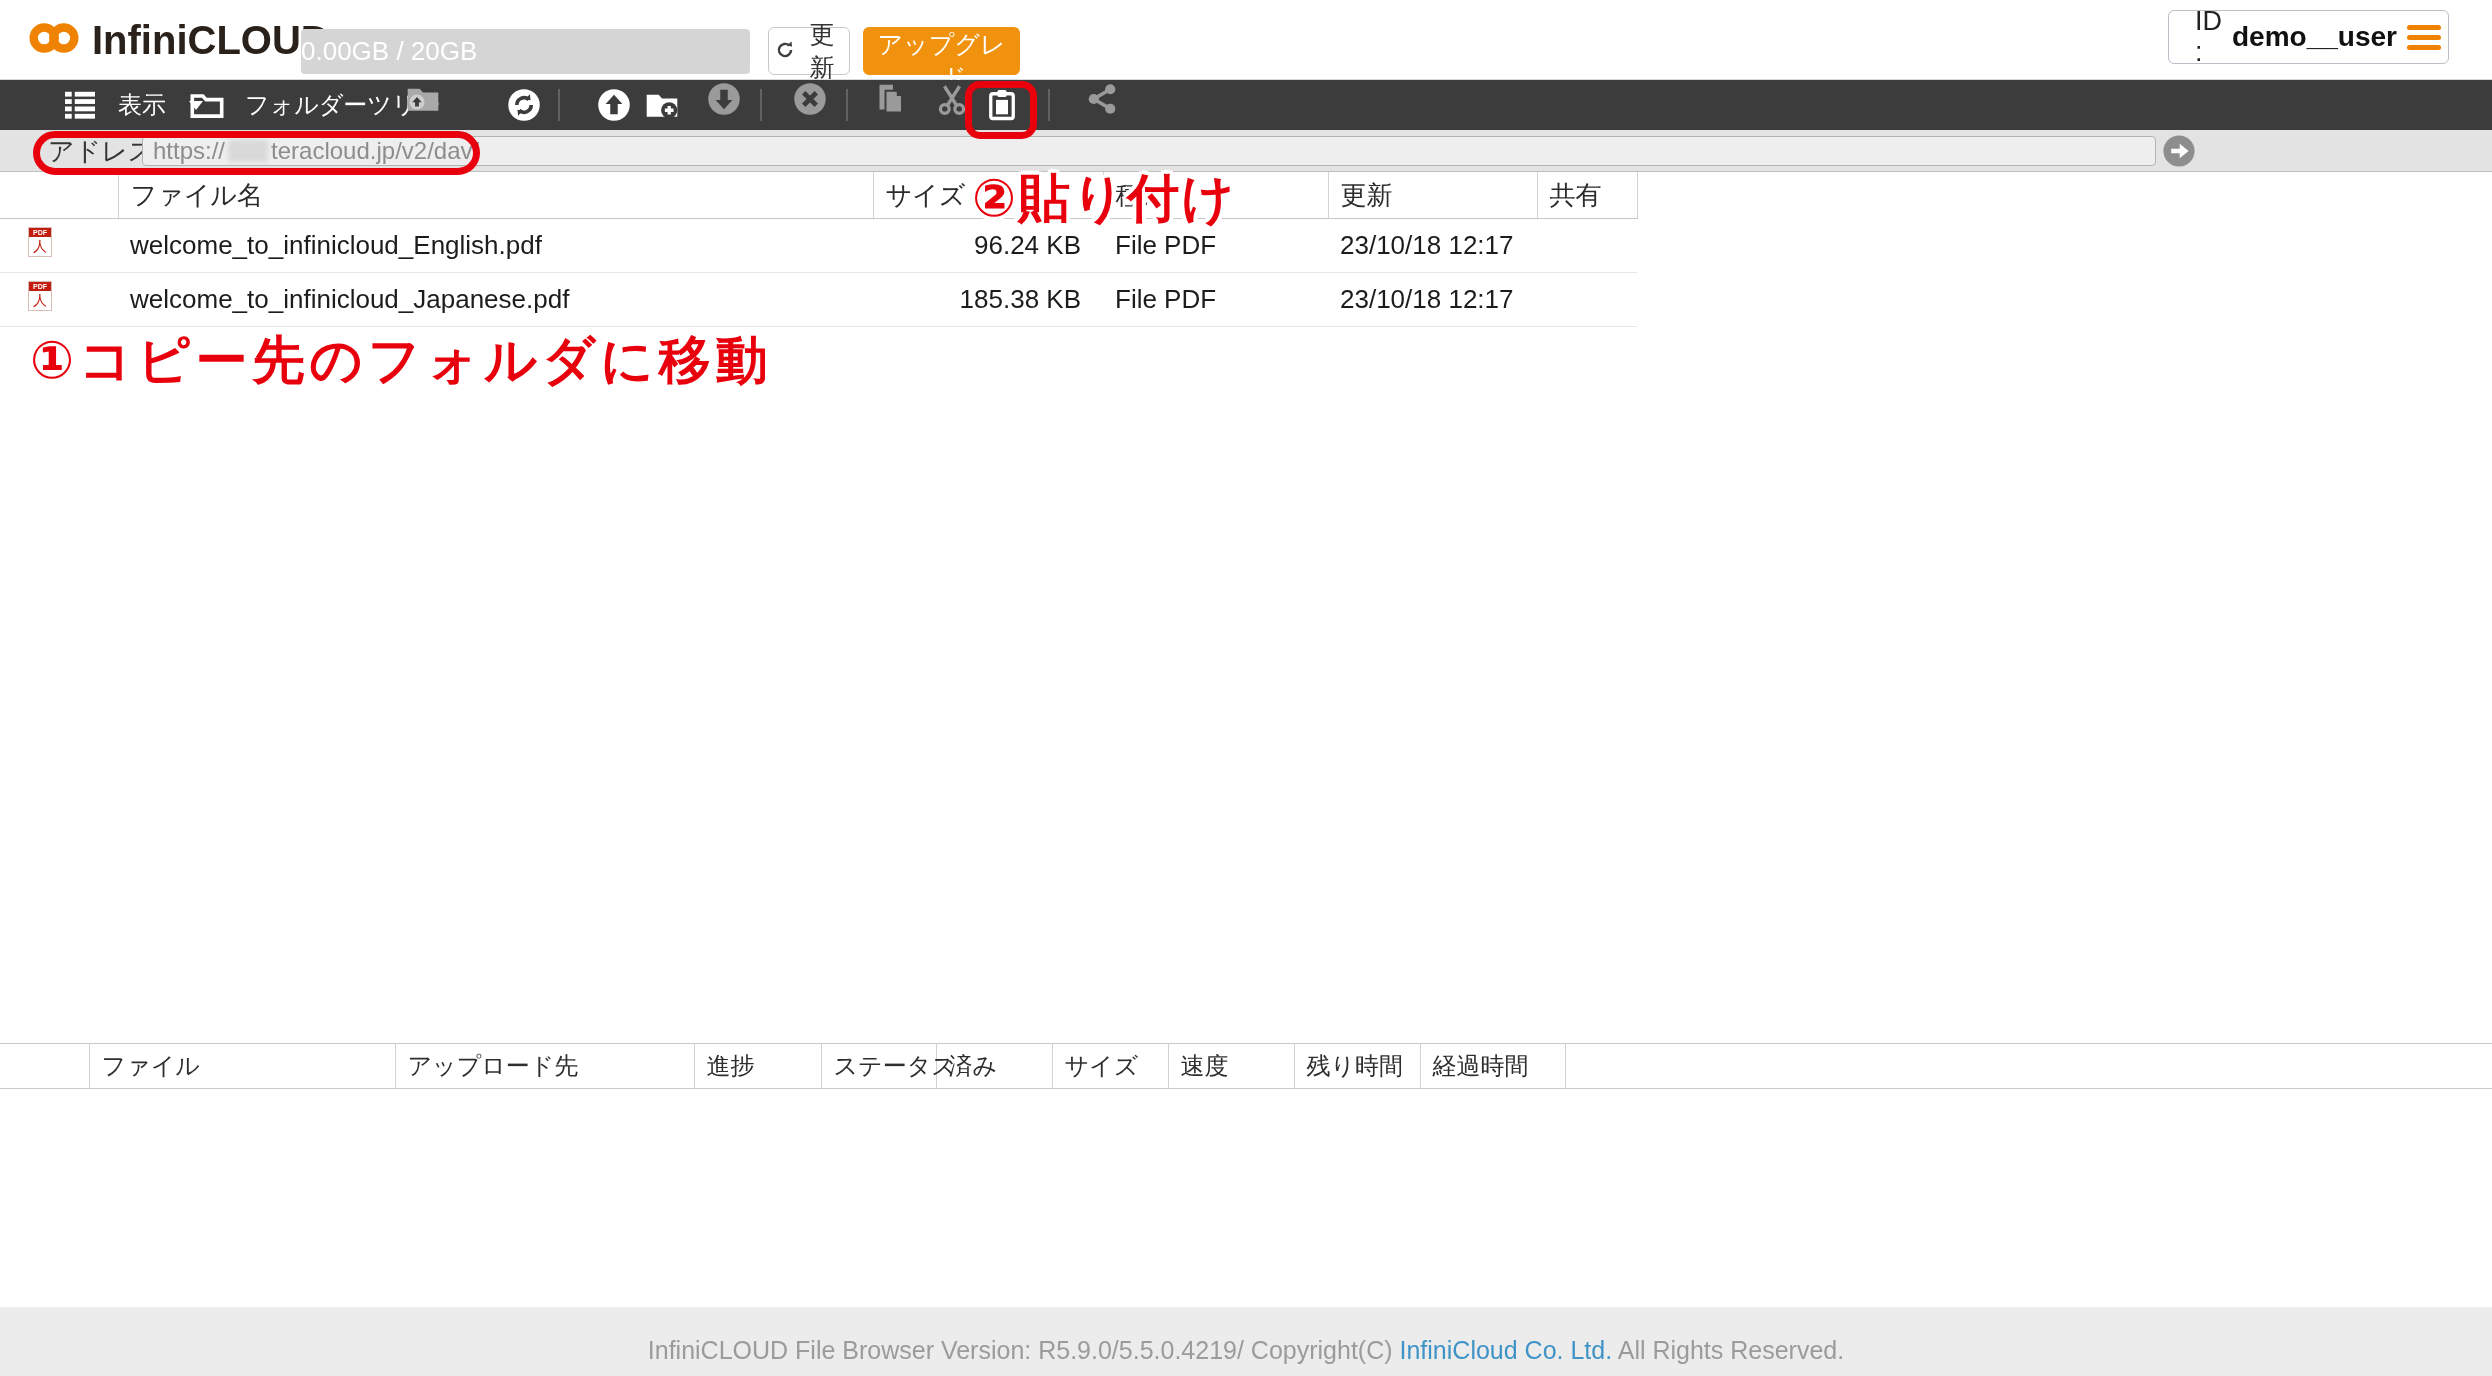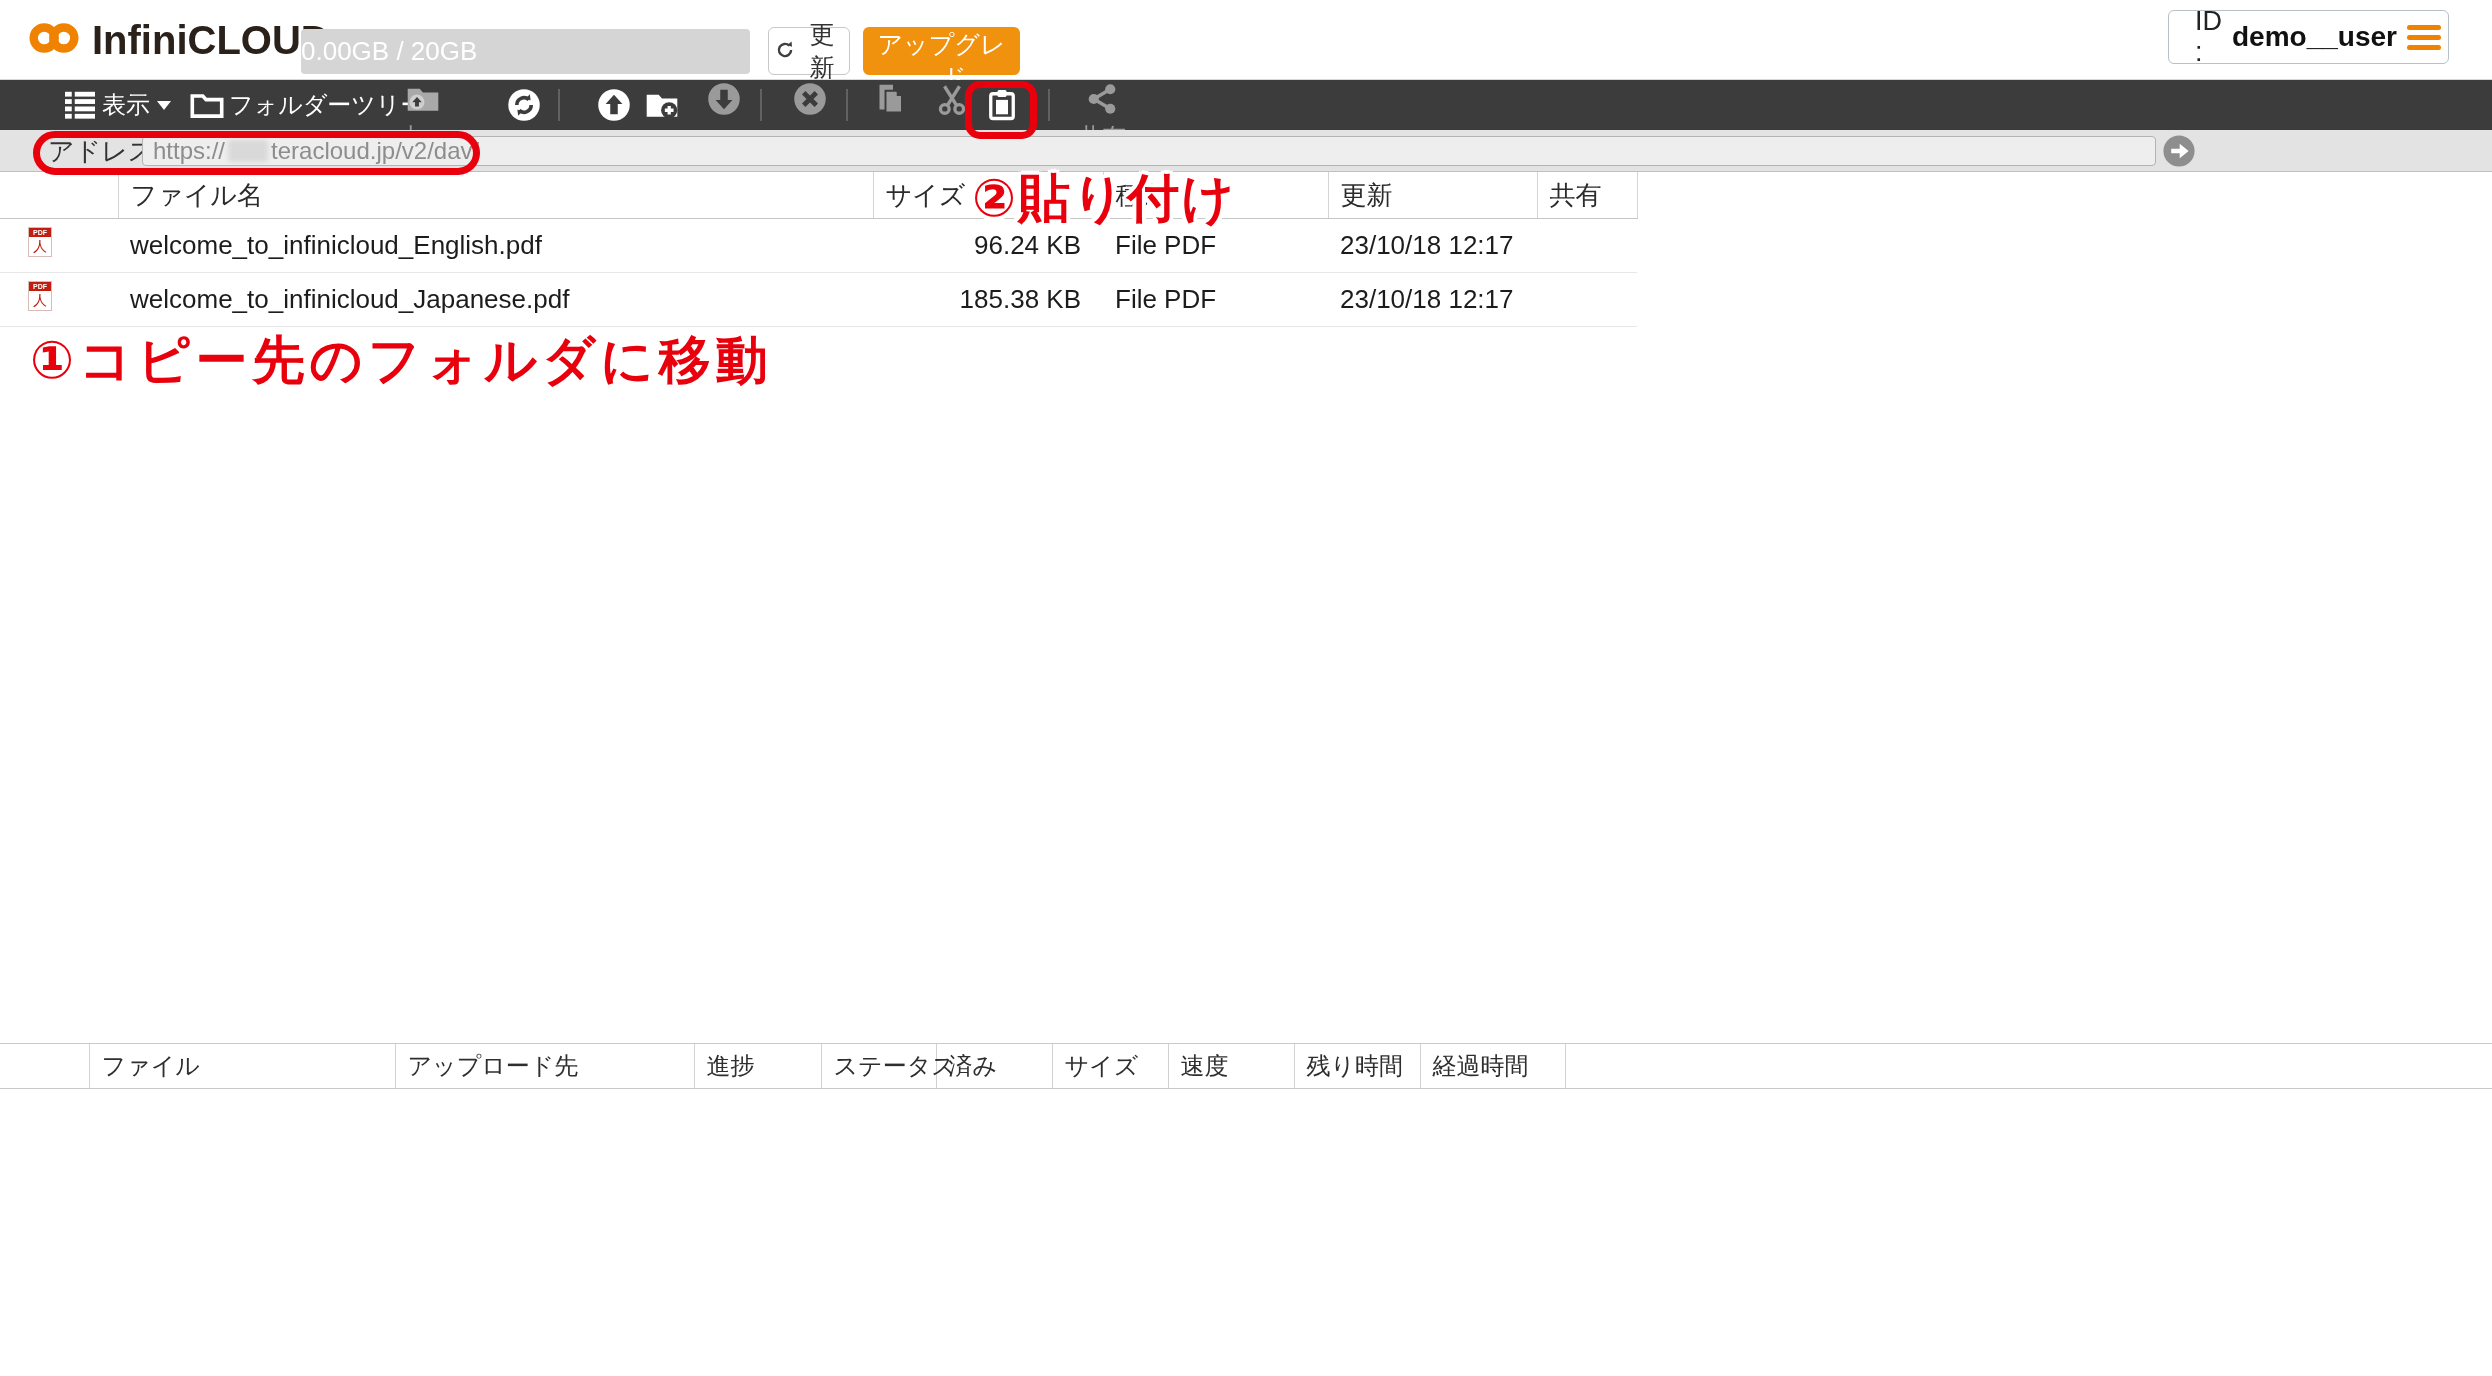--- a/index.html
+++ b/index.html
@@ -21,21 +21,21 @@
   .idbox{position:absolute;left:2168px;top:10px;width:281px;height:54px;border:1px solid #b9c0c7;
          border-radius:6px;background:#fff;display:flex;align-items:center;box-sizing:border-box;
          padding:0 16px 0 26px;gap:10px;cursor:pointer;}
   .id-label{font-size:27px;color:#222;}
   .id-value{font-size:28px;font-weight:bold;color:#111;}
   .hamburger{margin-left:auto;display:flex;flex-direction:column;gap:5px;}
   .hamburger i{display:block;width:34px;height:5px;background:#ef8200;border-radius:3px;}
 
   
   .toolbar{position:absolute;left:0;top:80px;width:2492px;height:50px;background:#3c3c3c;}
-  .tb{position:absolute;top:0;height:50px;display:flex;align-items:center;gap:4px;
+  .tb{position:absolute;top:0;height:50px;display:flex;align-items:center;gap:20px;
       color:#fff;font-size:24px;cursor:pointer;background:none;border:none;font-family:inherit;}
   .tb.disabled{color:#9a9a9a;flex-direction:column;}
   .tb svg{display:block;}
   .caret{width:0;height:0;border-left:7px solid transparent;border-right:7px solid transparent;
          border-top:9px solid currentColor;margin-left:3px;}
   .sep{position:absolute;top:9px;width:2px;height:32px;background:#626262;}
   .paste-wrap{position:absolute;top:0;height:50px;display:flex;align-items:center;justify-content:center;}
   .paste-hl{position:absolute;left:-5px;top:1px;width:72px;height:58px;border:7px solid #e8000d;
             border-radius:15px;box-sizing:border-box;z-index:20;pointer-events:none;}
 
@@ -364,14 +364,17 @@
           <th>済み</th>
           <th>サイズ</th>
           <th>速度</th>
           <th>残り時間</th>
           <th>経過時間</th>
         </tr>
       </thead>
     </table>
   </div>
 
+  <footer class="footer">
+    <span>InfiniCLOUD File Browser Version: R5.9.0/5.5.0.4219/ Copyright(C) </span><a>InfiniCloud Co. Ltd.</a><span> All Rights Reserved.</span>
+  </footer>
 
 </div>
 
 </body></html>

